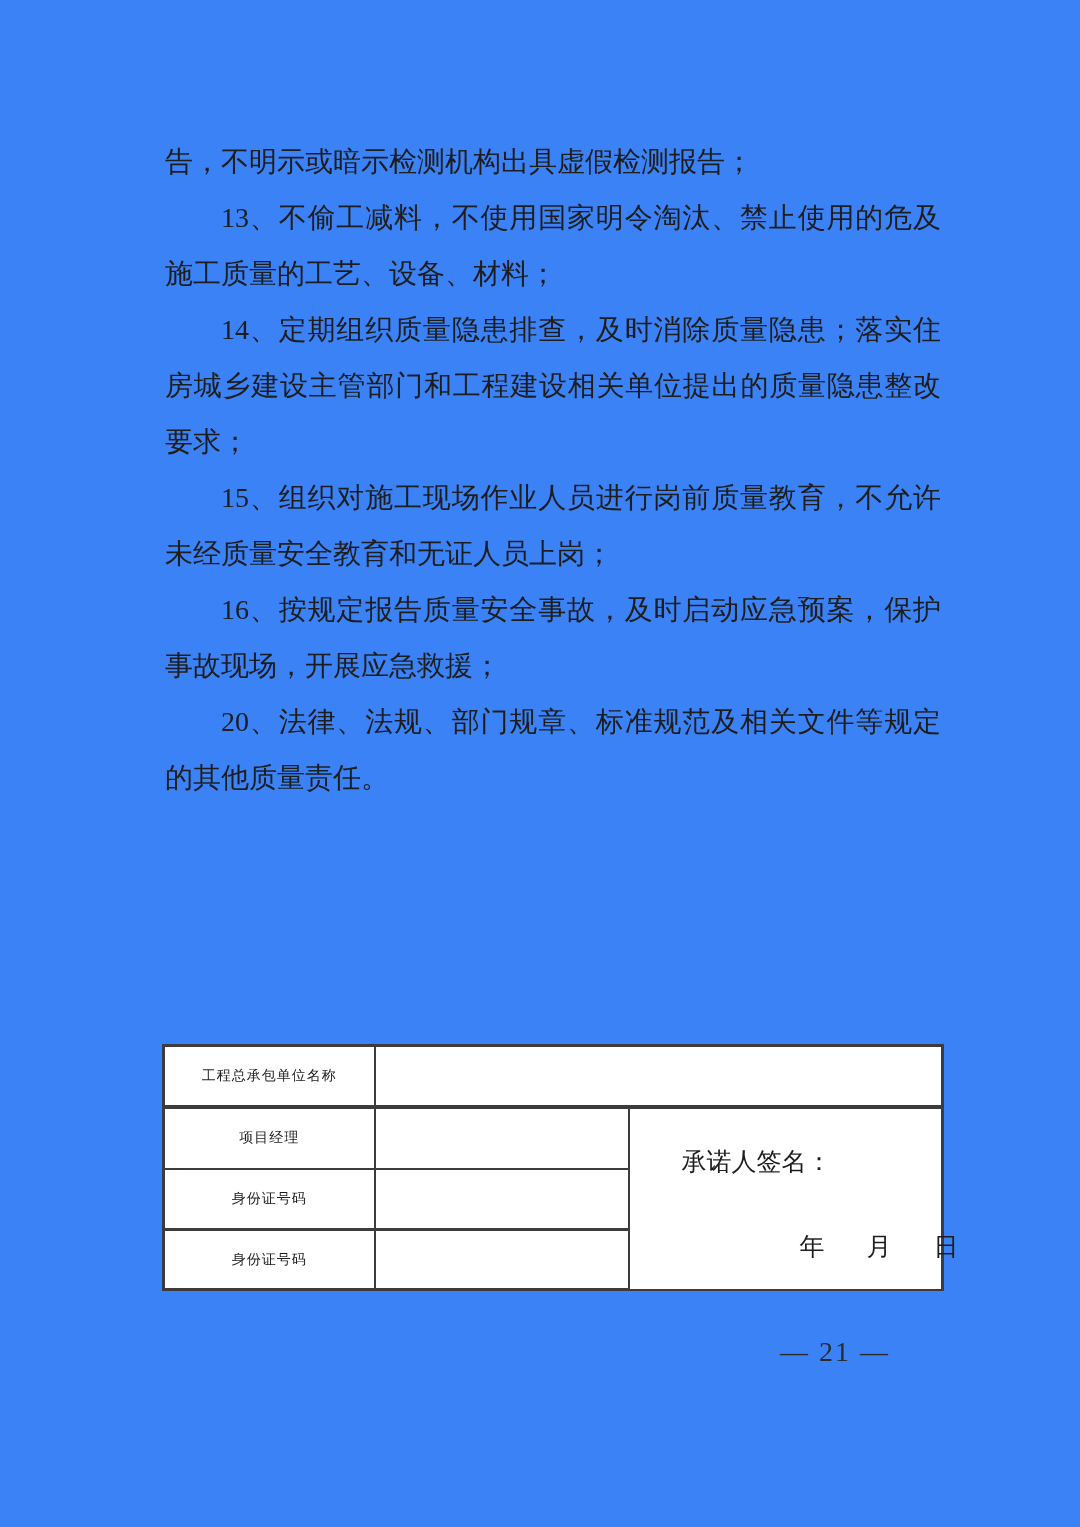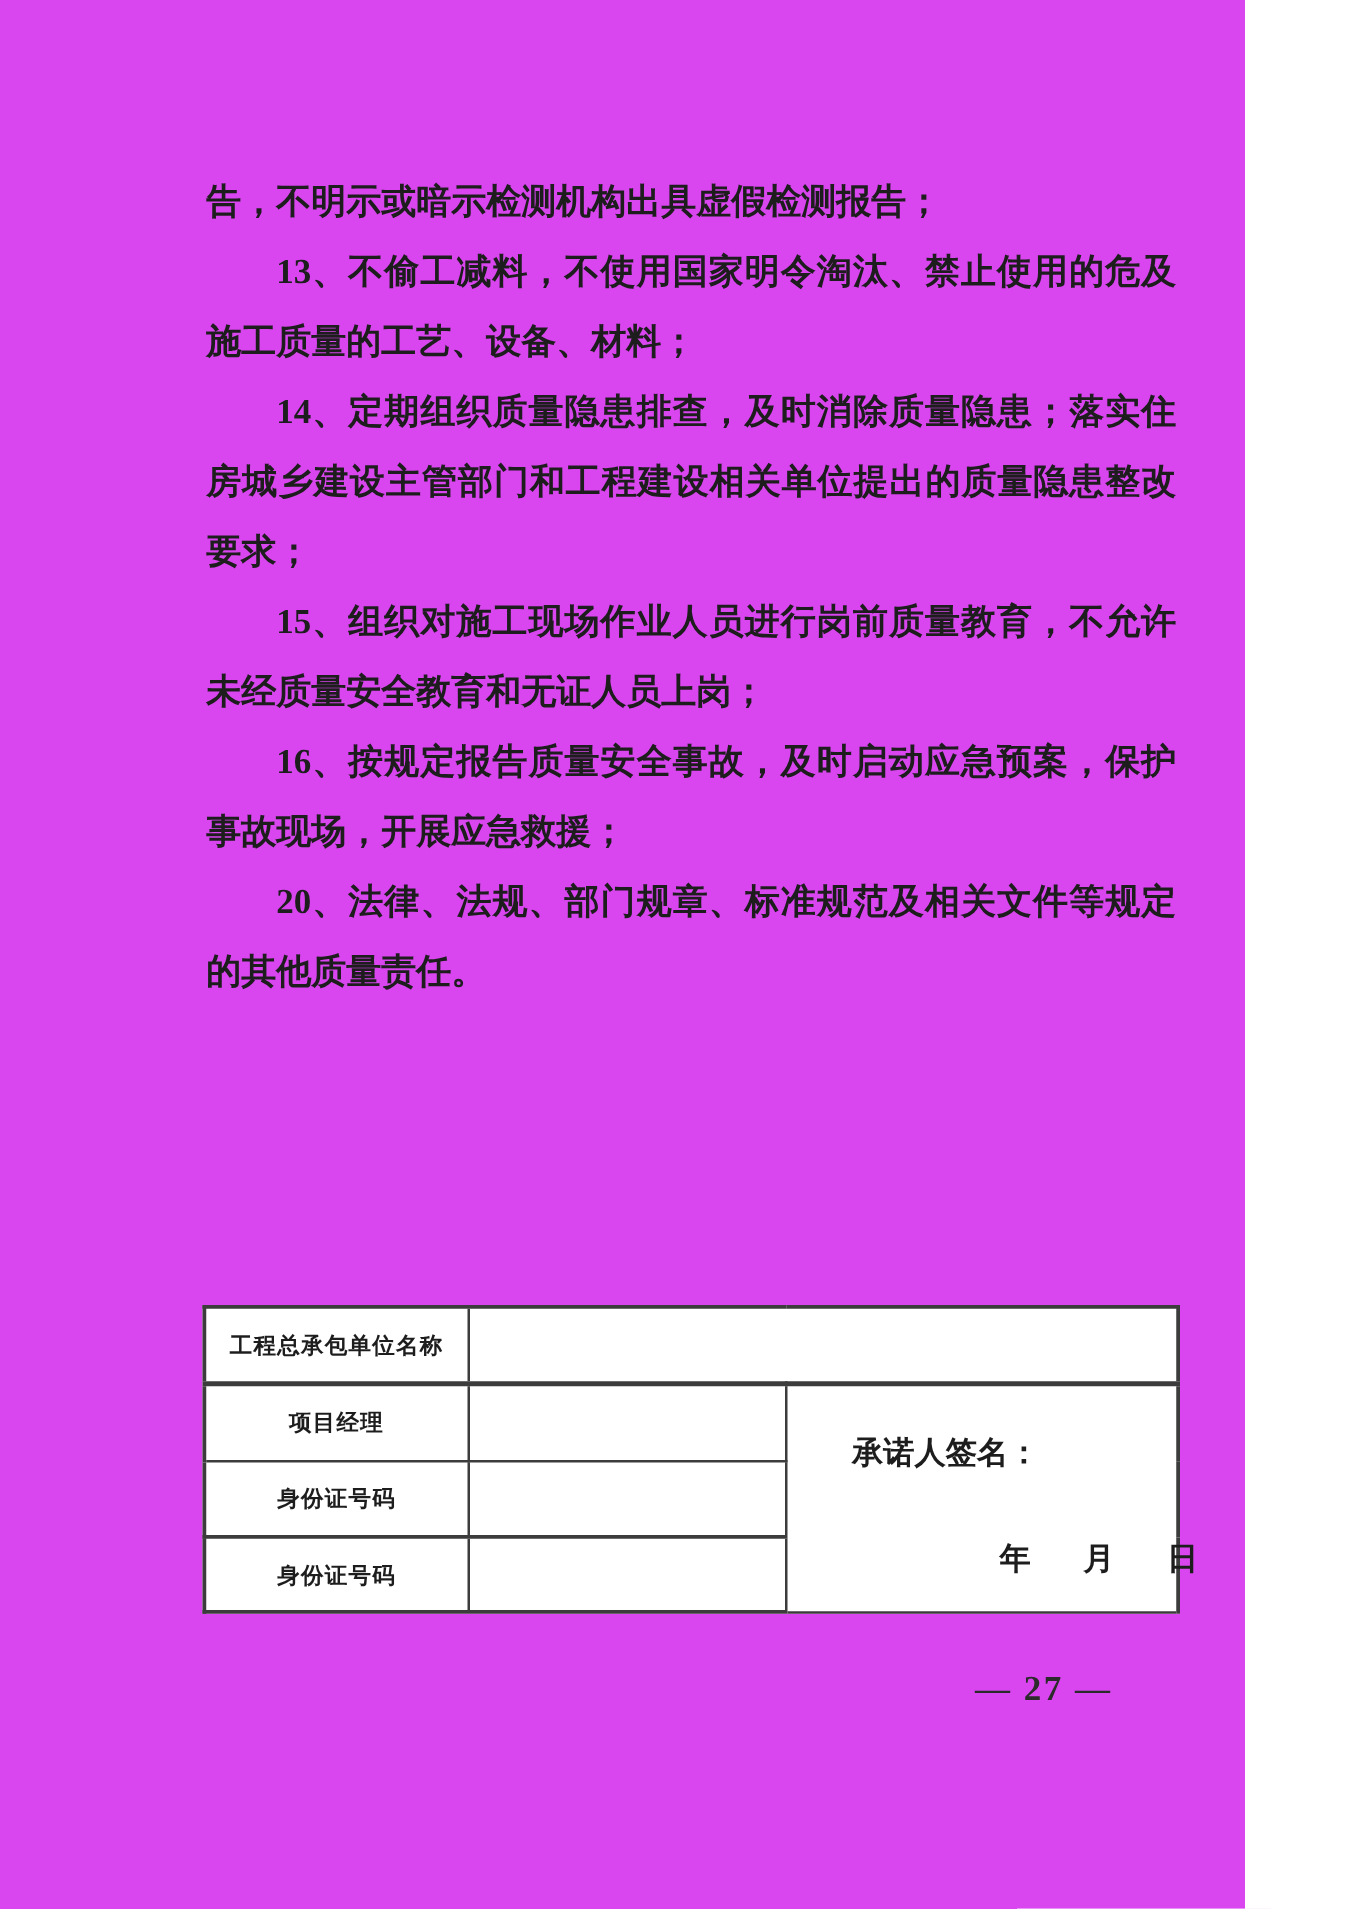--- a/index.html
+++ b/index.html
@@ -2,27 +2,26 @@
 <html><head>
 <meta charset="utf-8">
 <style>
   html, body {
     margin: 0;
     padding: 0;
     background: #ffffff;
   }
   .page {
     position: relative;
-    width: 996px;
+    width: 1080px;
     height: 1527px;
-    background: #d946ef;
+    background: #3b82f6;
     font-family: "Liberation Serif", serif;
     color: #1d1d1d;
     overflow: hidden;
-    font-weight: bold;
   }
   .text-block {
     position: absolute;
     left: 165px;
     top: 134px;
     width: 776px;
     font-size: 28px;
     line-height: 56px;
     text-align: justify;
   }
@@ -48,21 +47,21 @@
   }
   table.form tr.r1 td { border-bottom-width: 4px; }
   table.form tr.r3 td { border-bottom-width: 3px; }
   table.form td.outer-l { border-left-width: 3px; }
   table.form td.outer-r { border-right-width: 3px; padding-left: 34px; }
   table.form tr.r1 td { border-top-width: 3px; }
   table.form tr.r4 td { border-bottom-width: 3px; }
   .label-cell {
     text-align: center;
     vertical-align: middle;
-    font-size: 18px;
+    font-size: 14px;
     letter-spacing: 1px;
   }
   .value-cell {
     background: #ffffff;
   }
   .sign-cell {
     vertical-align: top;
   }
   .sign-inner {
     padding: 36px 0 0 18px;
@@ -130,15 +129,15 @@
       <td class="label-cell outer-l">身份证号码</td>
       <td class="value-cell"></td>
     </tr>
     <tr class="r4" style="height:60px;">
       <td class="label-cell outer-l">身份证号码</td>
       <td class="value-cell"></td>
     </tr>
   </tbody>
     </table>
 
-  <div class="footer">— 27 —</div>
+  <div class="footer">— 21 —</div>
 
 </div>
 
 </body></html>

